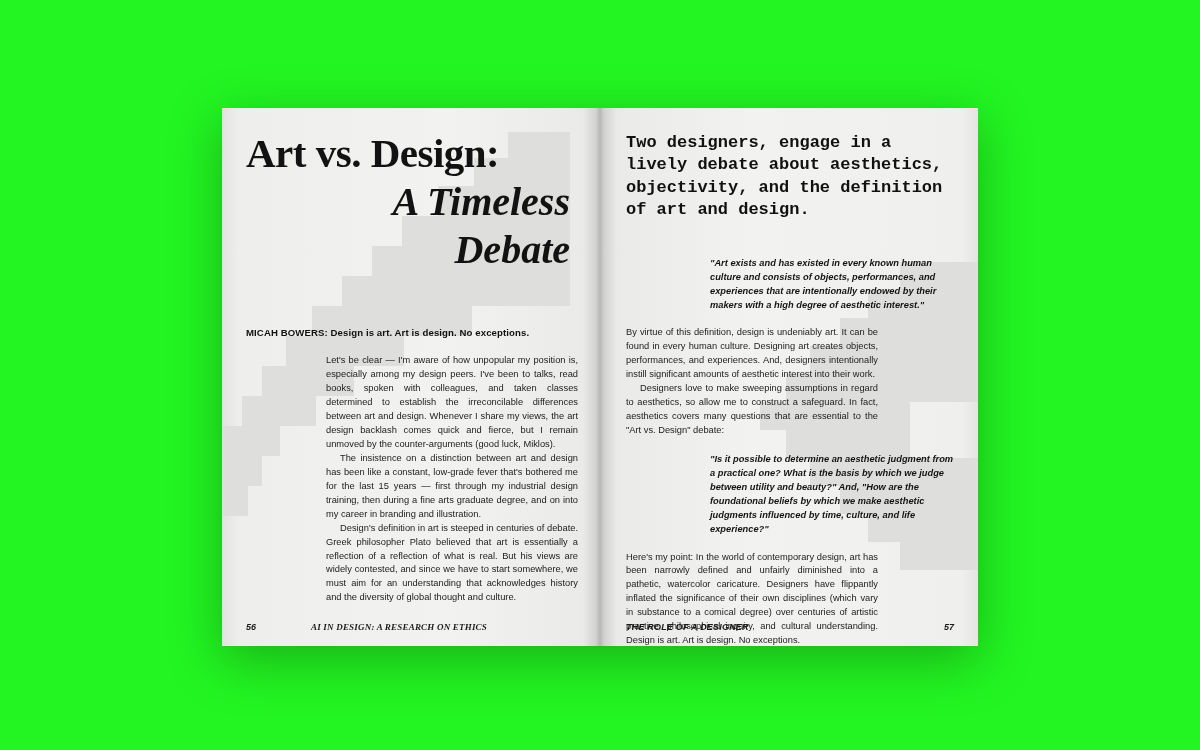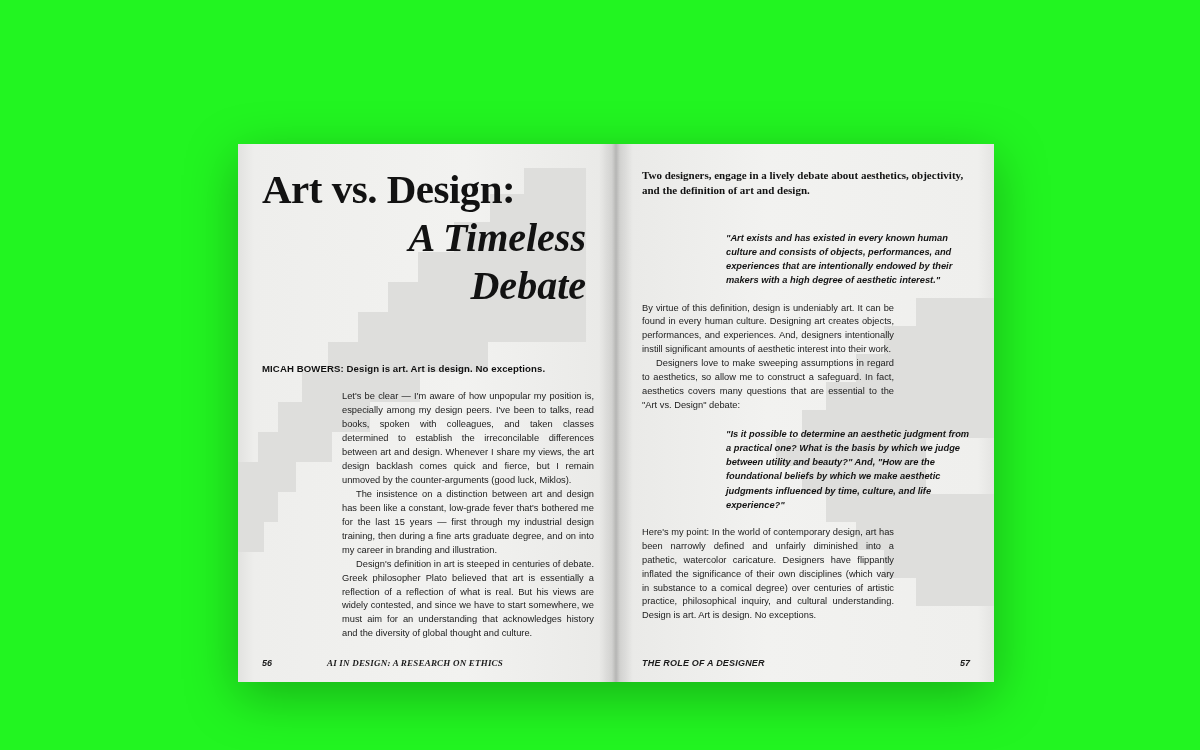--- a/index.html
+++ b/index.html
@@ -14,27 +14,26 @@
   }
   .stage {
     position: relative;
     width: 1200px;
     height: 750px;
     background: #22f521;
   }
   
   .spread {
     position: absolute;
-    left: 238px;
+    left: 222px;
     top: 108px;
     width: 756px;
     height: 538px;
     display: flex;
     filter: drop-shadow(0 14px 26px rgba(0,0,0,0.28));
-    margin-top: 36px;
   }
   .page {
     position: relative;
     box-sizing: border-box;
     width: 378px;
     height: 538px;
     background: #ececeb;
     overflow: hidden;
   }
   .page.left {
@@ -122,23 +121,23 @@
     line-height: 1.5;
     color: #1b1b1b;
     text-align: justify;
     hyphens: auto;
   }
   .body-p + .body-p { text-indent: 14px; }
 
   .deck {
     position: relative;
     z-index: 2;
-    font-family: Liberation Serif, serif;
-    font-weight: 700;
-    font-size: 11px;
+    font-family: Liberation Mono, monospace;
+    font-weight: 700;
+    font-size: 17px;
     line-height: 1.32;
     color: #111;
     margin: 0 0 34px 0;
   }
   .lede {
     position: relative;
     z-index: 2;
     font-size: 9.3px;
     line-height: 1.5;
     color: #1b1b1b;

